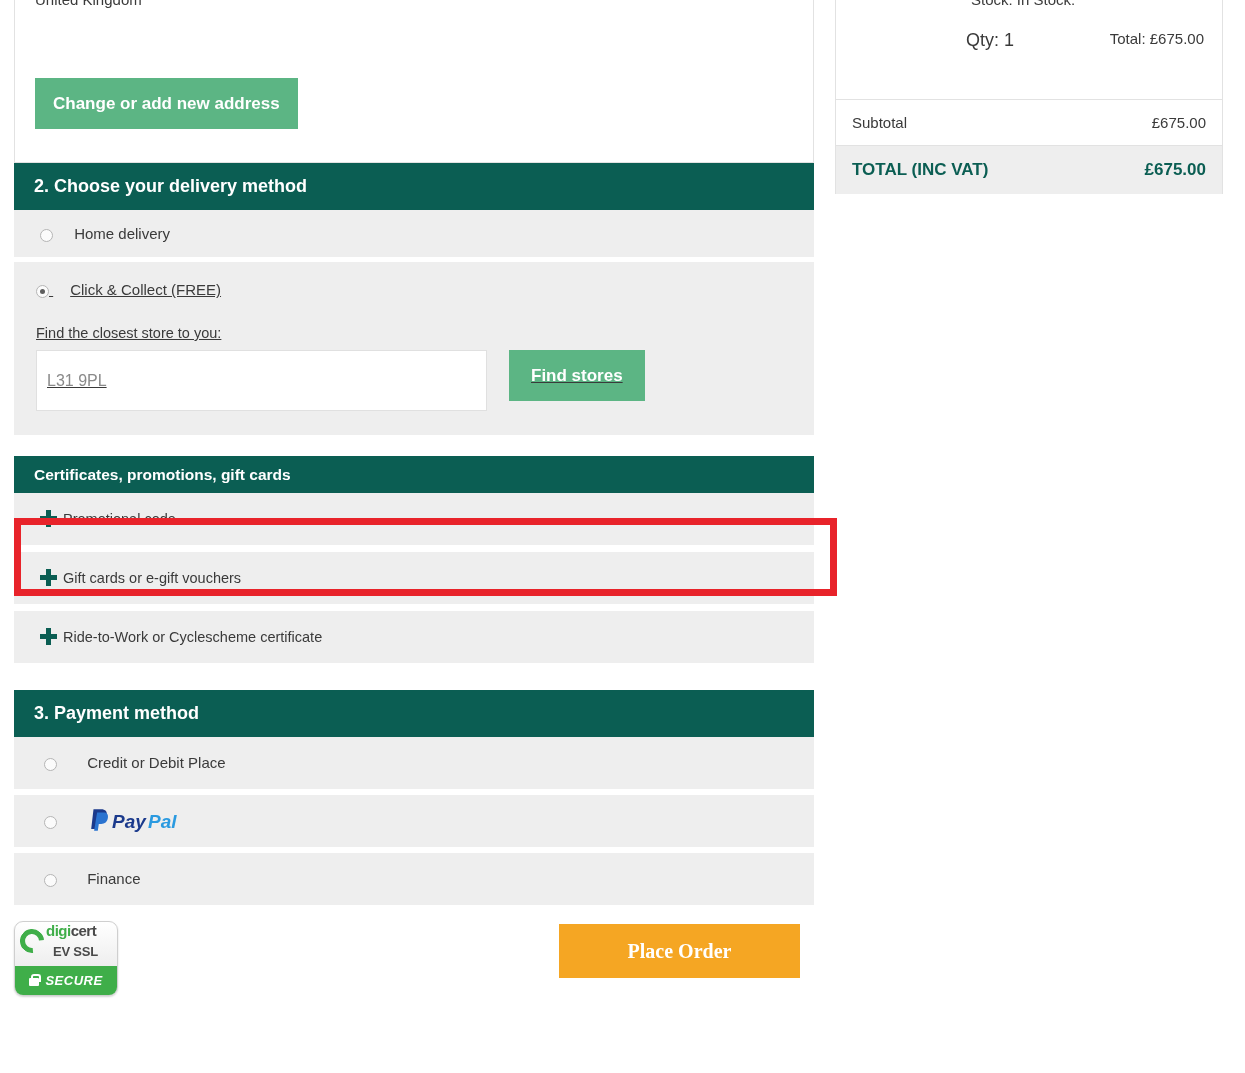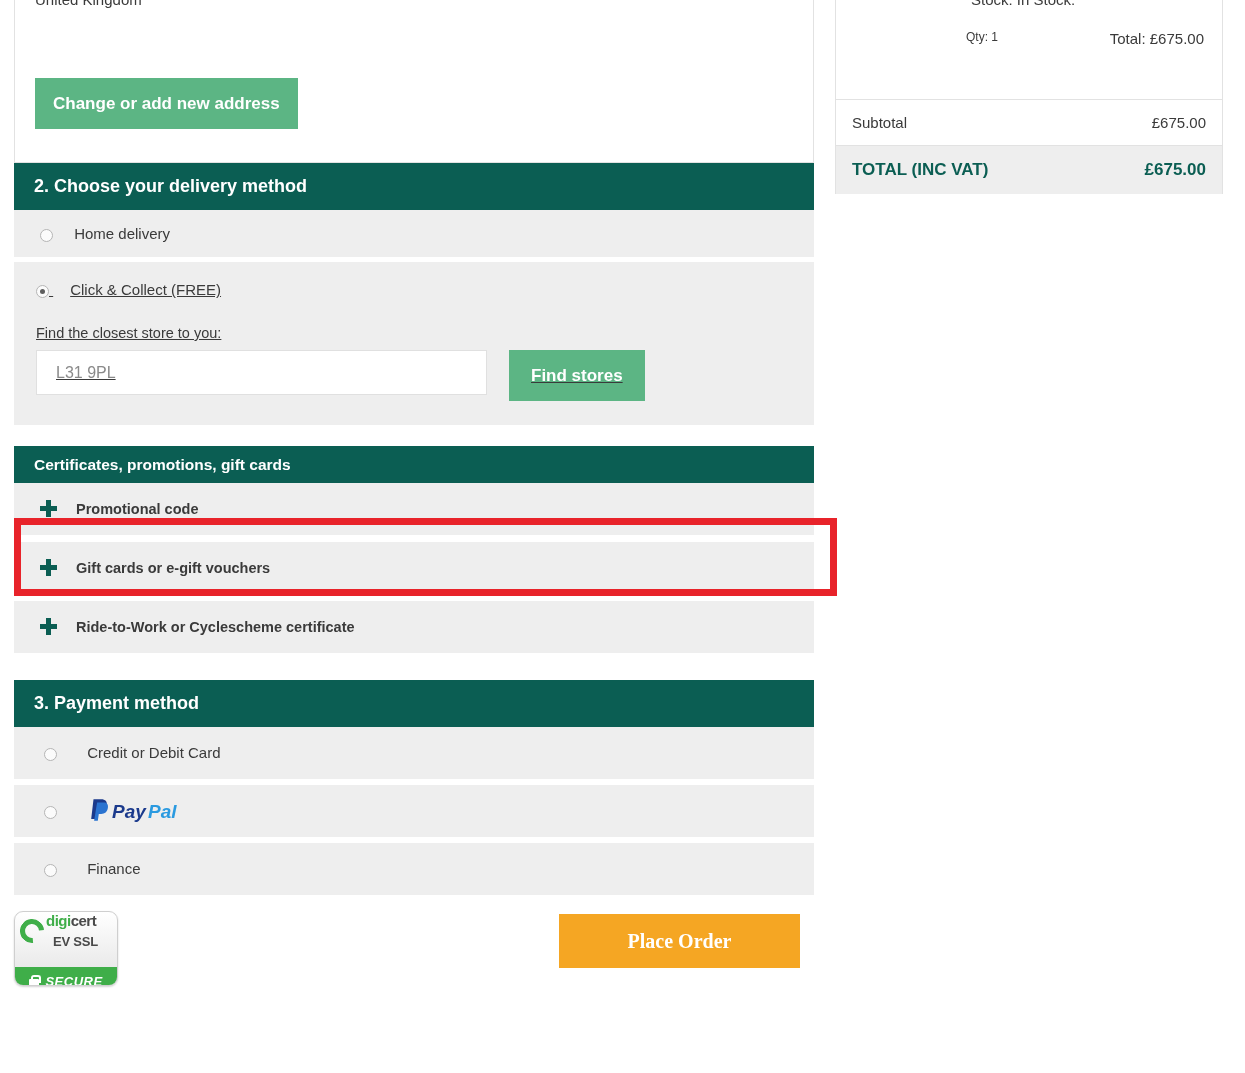--- a/index.html
+++ b/index.html
@@ -116,27 +116,27 @@
   .row-cc { padding: 18px 0 24px 22px; text-decoration: underline; }
   .row-cc .top { line-height: 20px; }
   .row-cc .lbl { margin-left: 17px; font-size: 15px; }
   .find-label {
     margin-top: 25px;
     font-size: 14.5px;
     color: #3a3a3a;
   }
   .find-wrap { margin-top: 9px; display: flex; align-items: flex-start; }
   .postcode-input {
-    width: 451px; height: 45px;
+    width: 451px; height: 61px;
     border: 1px solid #e0e0e0;
     background: #ffffff;
     font-family: "Liberation Sans", sans-serif;
     font-size: 16px;
     color: #0c4a6e;
-    padding: 0 19px;
+    padding: 0 10px;
     outline: none;
   }
   .postcode-input::placeholder { color: #8a8a8a; }
   .btn-find-stores {
     margin-left: 22px;
     background: #5cb584;
     color: #ffffff;
     border: none;
     font-family: "Liberation Sans", sans-serif;
     font-size: 17px;
@@ -147,25 +147,24 @@
     white-space: nowrap;
   }
 
   
   .cert-block { margin-top: 21px; }
   .acc-row {
     background: #eeeeee;
     height: 52px;
     line-height: 52px;
     position: relative;
-    padding-left: 40px;
+    padding-left: 27px;
     font-size: 14.5px;
     color: #3a3a3a;
     cursor: pointer;
-    font-weight: bold;
   }
   .acc-row + .acc-row { margin-top: 7px; }
   .plus-icon {
     position: absolute;
     left: 26px; top: 50%;
     width: 17px; height: 17px;
     margin-top: -9px;
   }
   .plus-icon::before, .plus-icon::after {
     content: "";
@@ -249,21 +248,21 @@
     position: absolute;
     left: 38px; top: 22px;
     font-size: 13px;
     font-weight: bold;
     color: #4a4a4a;
     letter-spacing: -0.2px;
   }
   .digicert .dc-bot {
     position: absolute;
     left: 0; bottom: 0;
-    width: 100%; height: 18px;
+    width: 100%; height: 29px;
     background: #3fae49;
     color: #ffffff;
     font-size: 13px;
     font-weight: bold;
     font-style: italic;
     line-height: 29px;
     text-align: center;
     letter-spacing: 0.5px;
   }
   .dc-lock {
@@ -311,21 +310,21 @@
   .sum-stock {
     position: absolute;
     left: 135px; top: -9px;
     font-size: 15px;
     color: #3a3a3a;
     white-space: nowrap;
   }
   .sum-qty {
     position: absolute;
     left: 130px; top: 30px;
-    font-size: 12px;
+    font-size: 18px;
   }
   .sum-itemtotal {
     position: absolute;
     right: 18px; top: 30px;
     font-size: 15px;
   }
   .sum-row {
     display: flex;
     justify-content: space-between;
     align-items: center;
@@ -395,21 +394,21 @@
         <span class="plus-icon"></span>
         <span class="acc-lbl">Ride-to-Work or Cyclescheme certificate</span>
       </div>
     </div>
 
     <div class="pay-block">
       <div class="section-header">3. Payment method</div>
 
       <div class="pay-row">
         <span class="radio"></span>
-        <span class="lbl">Credit or Debit Card</span>
+        <span class="lbl">Credit or Debit Place</span>
       </div>
 
       <div class="pay-row">
         <span class="radio"></span>
         <span class="paypal-logo">
           <svg width="108" height="28" viewBox="0 0 108 28">
             <path d="M6.5 2.2h7.6c4.4 0 6.2 2.3 5.7 5.9-.7 5-3.8 7.2-8 7.2H9.6l-1 6.6H4.2z" fill="#1b3a8c"></path>
             <path d="M10.1 5.6h6.2c3.7 0 5.1 2 4.6 5.1-.6 4.2-3.2 6.2-6.7 6.2h-2.4l-1 6.8H7.1z" fill="#2a73d0"></path>
             <text x="25" y="21" font-family="'Liberation Sans', sans-serif" font-size="19" font-weight="bold" font-style="italic" fill="#1b3a8c">Pay</text>
             <text x="61" y="21" font-family="'Liberation Sans', sans-serif" font-size="19" font-weight="bold" font-style="italic" fill="#2a9ae0">Pal</text>

